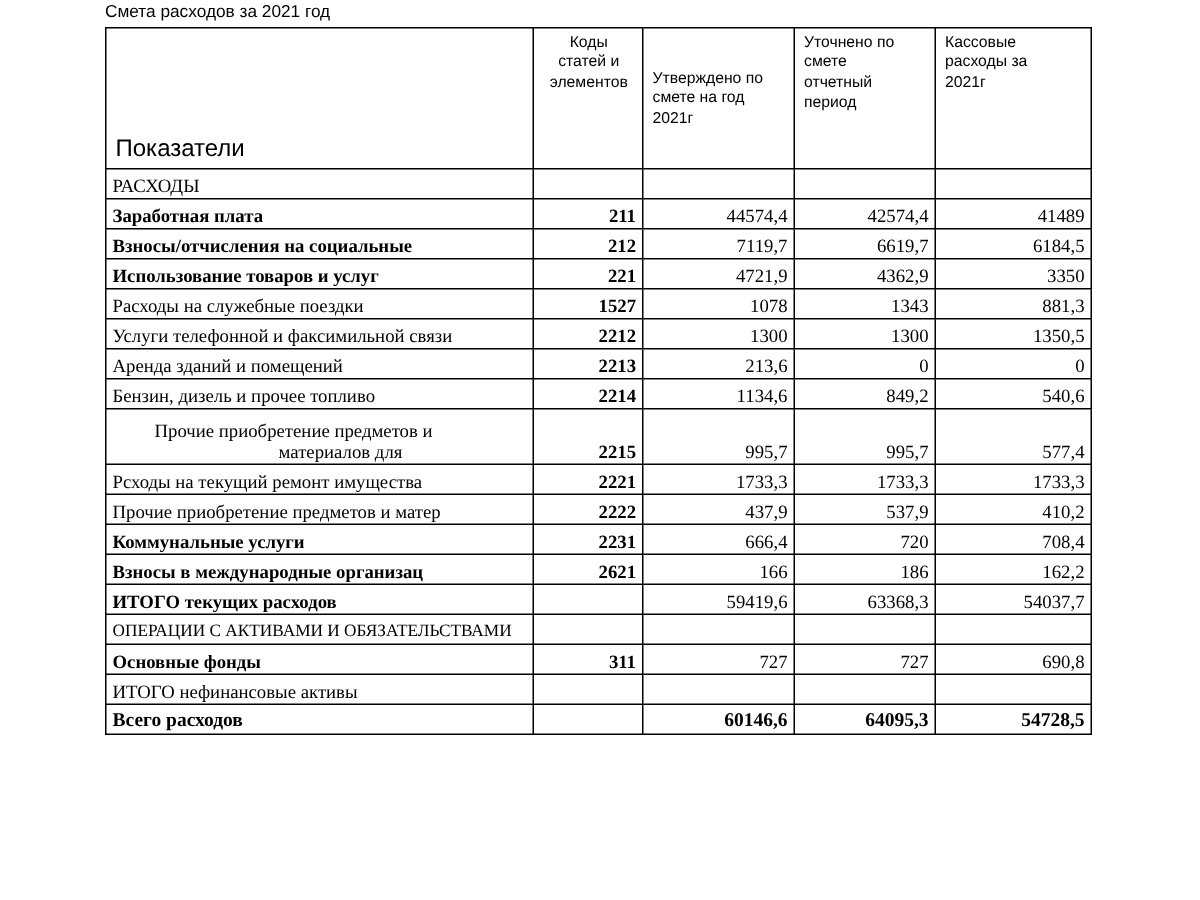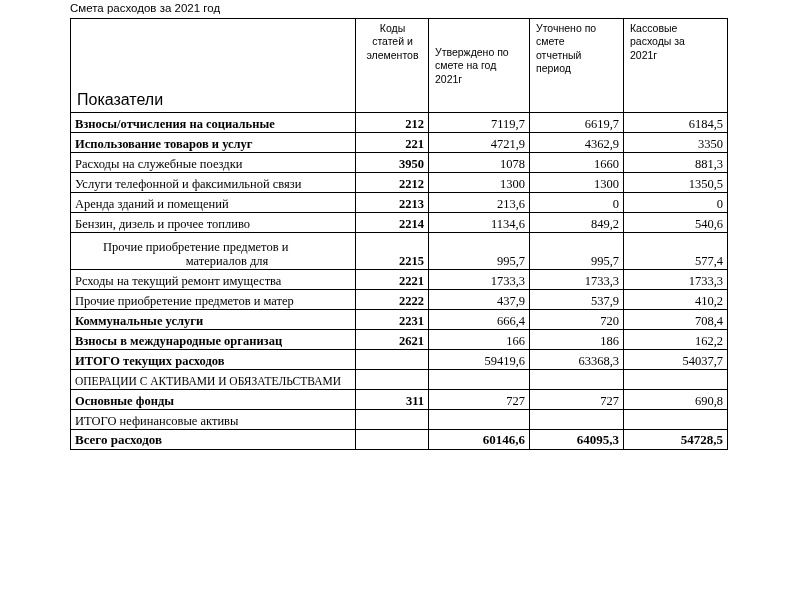--- a/index.html
+++ b/index.html
@@ -125,43 +125,57 @@
           <span>отчетный</span><br>
           <span>период</span>
         </td>
         <td class="h-cash">
           <span>Кассовые</span><br>
           <span>расходы за</span><br>
           <span>2021г</span>
         </td>
       </tr>
 
-
+      <tr class="row">
+        <td class="name">РАСХОДЫ</td>
+        <td class="code"></td>
+        <td class="num"></td>
+        <td class="num"></td>
+        <td class="num"></td>
+      </tr>
+
+      <tr class="row bold">
+        <td class="name bold">Заработная плата</td>
+        <td class="code">211</td>
+        <td class="num">44574,4</td>
+        <td class="num">42574,4</td>
+        <td class="num">41489</td>
+      </tr>
 
       <tr class="row bold">
         <td class="name bold">Взносы/отчисления на социальные</td>
         <td class="code">212</td>
         <td class="num">7119,7</td>
         <td class="num">6619,7</td>
         <td class="num">6184,5</td>
       </tr>
 
       <tr class="row bold">
         <td class="name bold">Использование товаров и услуг</td>
         <td class="code">221</td>
         <td class="num">4721,9</td>
         <td class="num">4362,9</td>
         <td class="num">3350</td>
       </tr>
 
       <tr class="row">
         <td class="name">Расходы на служебные поездки</td>
-        <td class="code">3950</td>
+        <td class="code">1527</td>
         <td class="num">1078</td>
-        <td class="num">1660</td>
+        <td class="num">1343</td>
         <td class="num">881,3</td>
       </tr>
 
       <tr class="row">
         <td class="name">Услуги телефонной и факсимильной связи</td>
         <td class="code">2212</td>
         <td class="num">1300</td>
         <td class="num">1300</td>
         <td class="num">1350,5</td>
       </tr>

